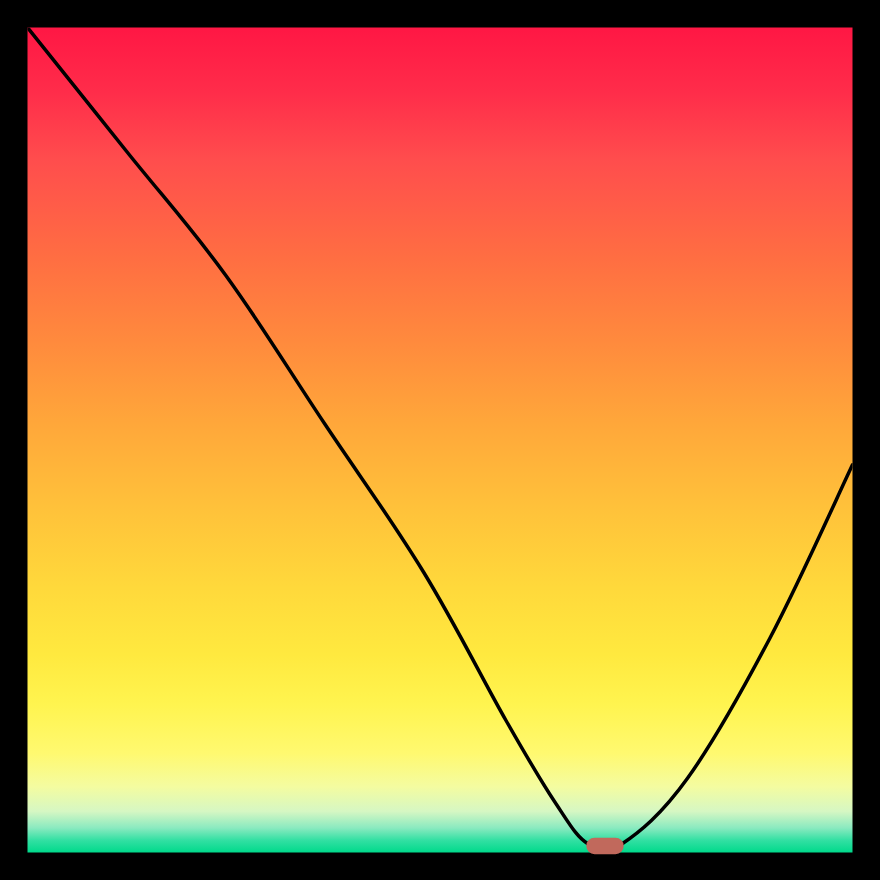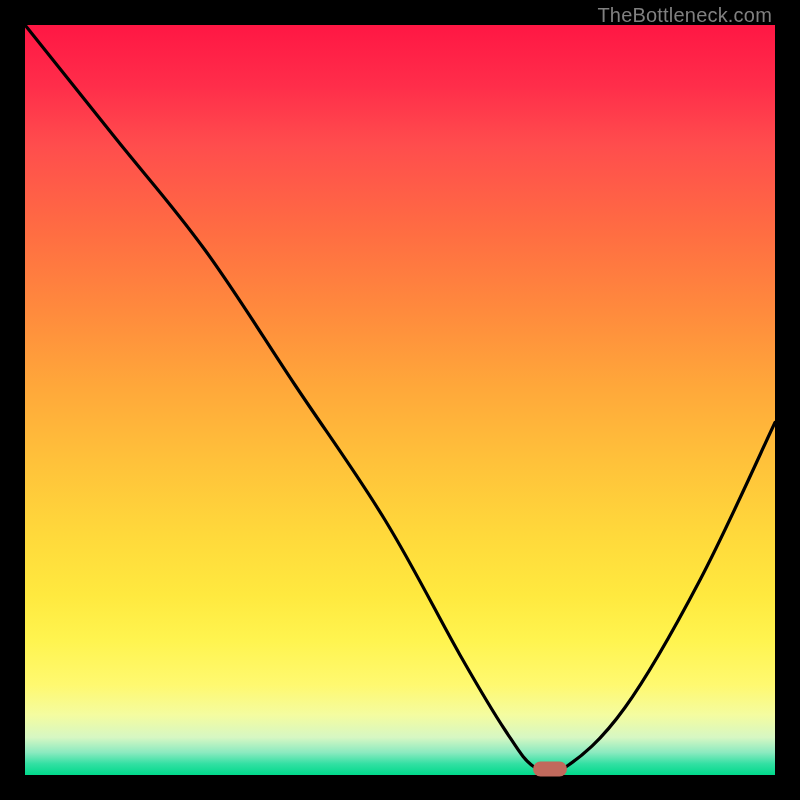--- a/index.html
+++ b/index.html
@@ -75,15 +75,14 @@
   <div class="plot-area">
 
     <svg class="curve" viewBox="0 0 750 750" preserveAspectRatio="none">
       <path fill="none" stroke="#000" stroke-width="3.2" stroke-linecap="round" stroke-linejoin="round" d="M 0.0 0.0 C 16.2 20.3, 57.6 72.0, 90.0 112.5 C 122.4 153.0, 147.6 180.4, 180.0 225.0 C 212.4 269.6, 237.6 311.4, 270.0 360.0 C 302.4 408.6, 330.3 446.4, 360.0 495.0 C 389.7 543.6, 413.4 592.2, 435.0 630.0 C 456.6 667.8, 466.5 684.8, 480.0 705.0 C 493.5 725.3, 499.2 735.8, 510.0 742.5 C 520.8 749.3, 523.8 753.3, 540.0 742.5 C 556.2 731.7, 575.7 716.3, 600.0 682.5 C 624.3 648.8, 648.0 606.3, 675.0 555.0 C 702.0 503.7, 736.5 425.9, 750.0 397.5"></path>
     </svg>
 
     <div class="marker" style="left:525.0px; top:744.0px; background:#c1695c;"></div>
 
   </div>
 
-  <div class="watermark">TheBottleneck.com</div>
 
 </div>
 
 </body></html>

